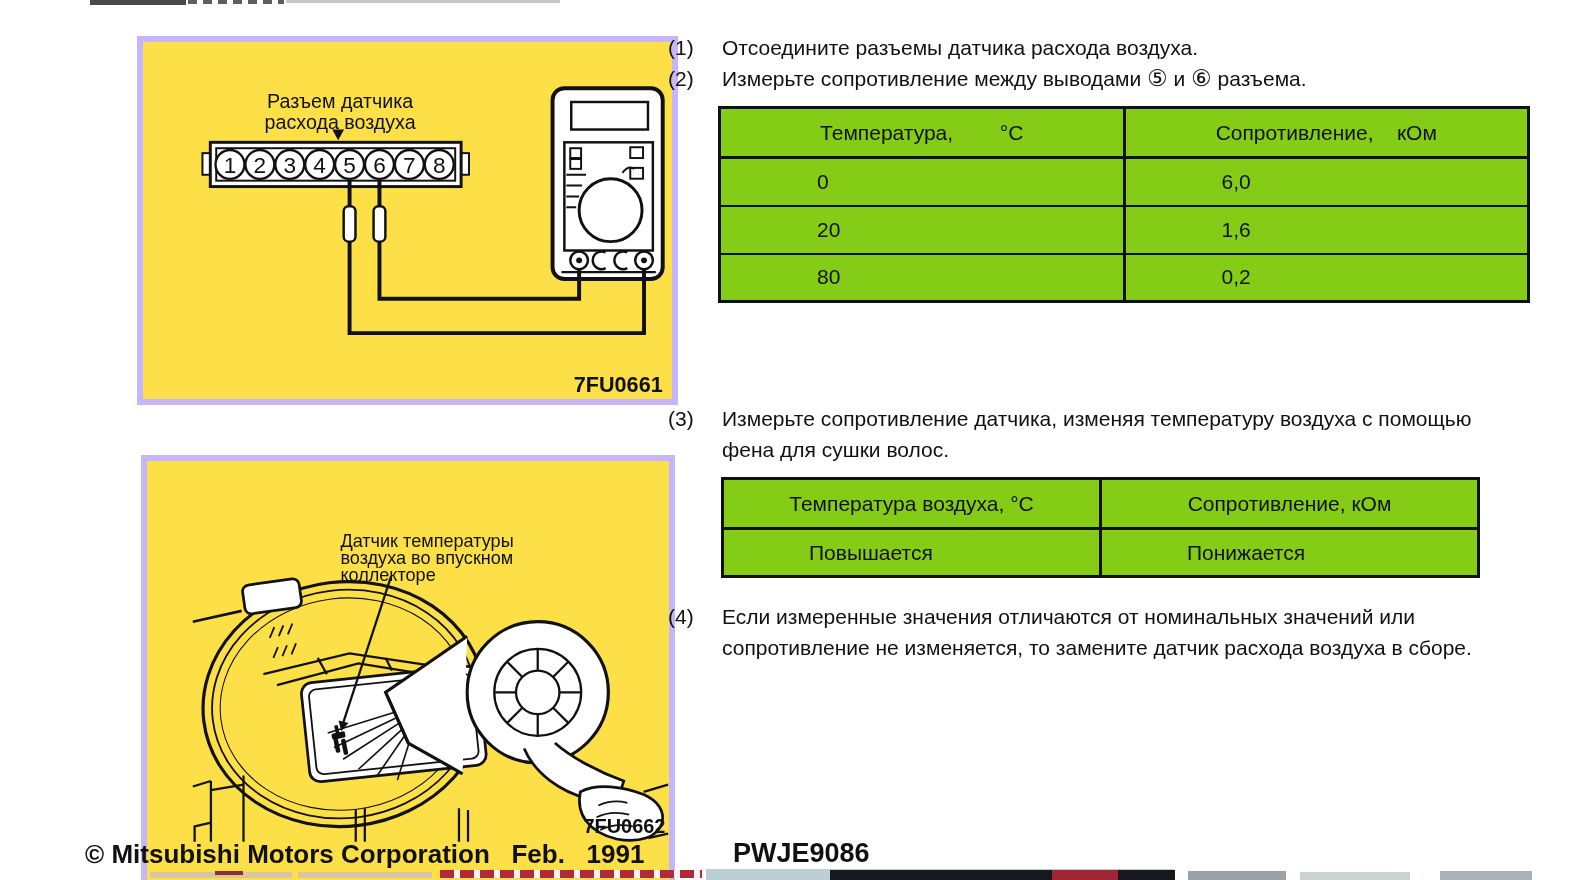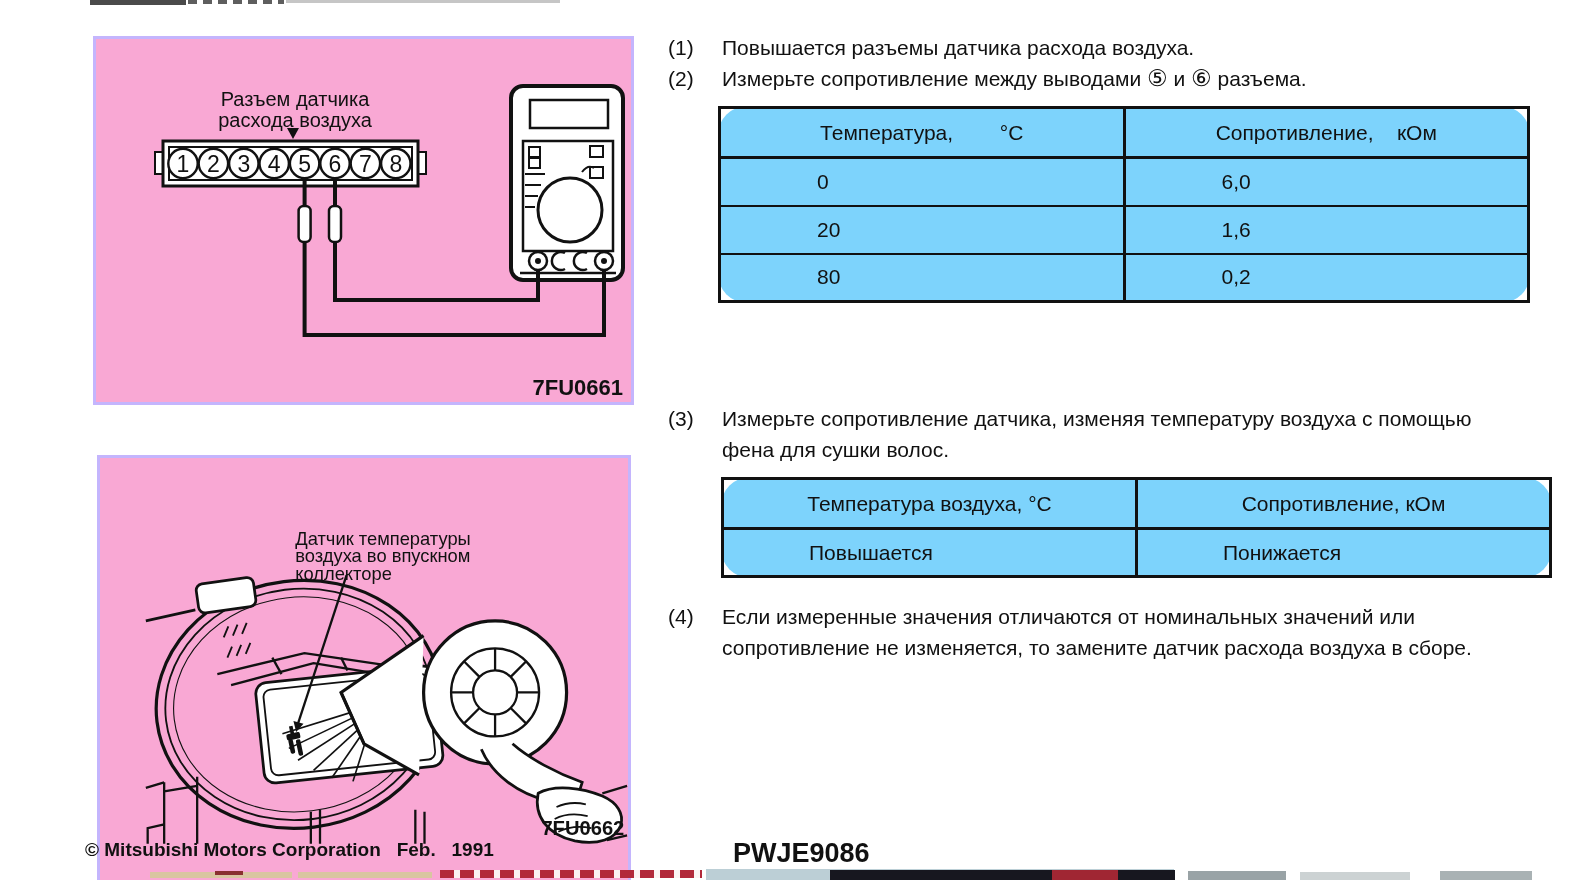--- a/index.html
+++ b/index.html
@@ -1,54 +1,54 @@
 <!DOCTYPE html>
 <html><head>
 <meta charset="utf-8">
 <style>
   * { box-sizing: border-box; }
   html,body { margin:0; padding:0; }
   body { background:#ffffff; font-family:"Liberation Sans","DejaVu Sans",sans-serif; color:#111; }
   .page { position:relative; width:1589px; height:880px; background:#fff; overflow:hidden; }
 
   
-  .figbox { position:absolute; border:3px solid #c4b5fd; background:#f9a8d4; }
+  .figbox { position:absolute; border:6px solid #c4b5fd; background:#fde047;margin-left:44px; }
   .fig1 { left:93px;  top:36px;  width:541px; height:369px; }
   .fig2 { left:97px;  top:455px; width:534px; height:452px;padding-left:44px; }
   .figbox svg { display:block; width:100%; height:100%; }
   svg text { fill:#111; }
   .svg-label { font-size:20px; }
   .svg-pin   { font-size:23px; }
   .svg-code  { font-size:22px; font-weight:bold; }
 
   
   .content { position:absolute; left:668px; top:32px; width:880px; }
   .title { font-size:28px; font-weight:bold; letter-spacing:0.3px; line-height:30px; margin:0 0 14px 0; }
   .step { display:flex; font-size:21px; line-height:31px; }
   .step-num { width:54px; flex:none; }
   .step-body { width:800px; }
   .circ { font-size:23px; line-height:31px; }
 
-  table.spec { border-collapse:collapse; background:#7dd3fc; table-layout:fixed;border-radius:29px; }
+  table.spec { border-collapse:collapse; background:#84cc16; table-layout:fixed; }
   .t1 { margin:12px 0 0 50px; width:812px; }
-  .t2 { margin:12px 0 0 53px; width:831px;padding-left:27px; }
+  .t2 { margin:12px 0 0 53px; width:759px;padding-left:27px; }
   table.spec, table.spec th, table.spec td { border:2px solid #111; }
   table.spec { border-width:3px; }
   table.spec th { border-bottom-width:3px; font-weight:normal; }
   table.spec th, table.spec td { font-size:21px; vertical-align:middle; }
   table.spec th { height:50px; text-align:center; white-space:pre; }
   table.spec td { height:48px; text-align:left; }
   table.spec td+td, table.spec th+th { border-left-width:3px; }
   .t1 td { padding-left:96px; }
   .t2 td { padding-left:85px;margin-left:14px; }
   .mt-step3 { margin-top:100px; }
   .mt-step4 { margin-top:23px; }
 
   
-  .footer-copy { position:absolute; left:85px;  top:839px; font-size:19px; font-weight:bold; white-space:pre; }
+  .footer-copy { position:absolute; left:85px;  top:839px; font-size:26px; font-weight:bold; white-space:pre; }
   .footer-code { position:absolute; left:733px; top:838px; font-size:27px; font-weight:bold; }
 
   
   .frag { position:absolute; }
 </style>
 </head>
 <body>
 
 <div class="page">
 
@@ -207,21 +207,21 @@
       </g>
 
       <text class="svg-code" x="524" y="345" text-anchor="end">7FU0662</text>
     </svg>
   </div>
 
   <div class="content">
 
     <div class="step">
       <span class="step-num">(1)</span>
-      <span class="step-body">Повышается разъемы датчика расхода воздуха.</span>
+      <span class="step-body">Отсоедините разъемы датчика расхода воздуха.</span>
     </div>
 
     <div class="step">
       <span class="step-num">(2)</span>
       <span class="step-body">
         <span>Измерьте сопротивление между выводами</span>
         <span class="circ">⑤</span>
         <span>и</span>
         <span class="circ">⑥</span>
         <span>разъема.</span>

